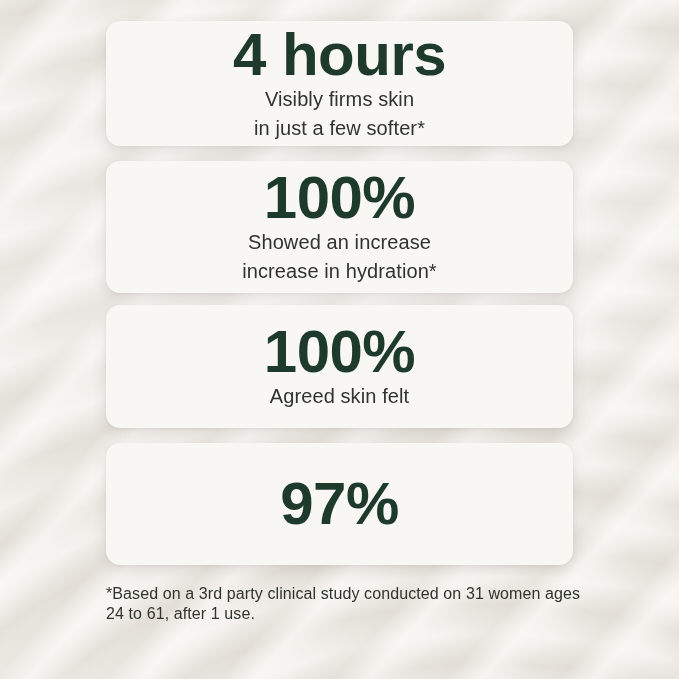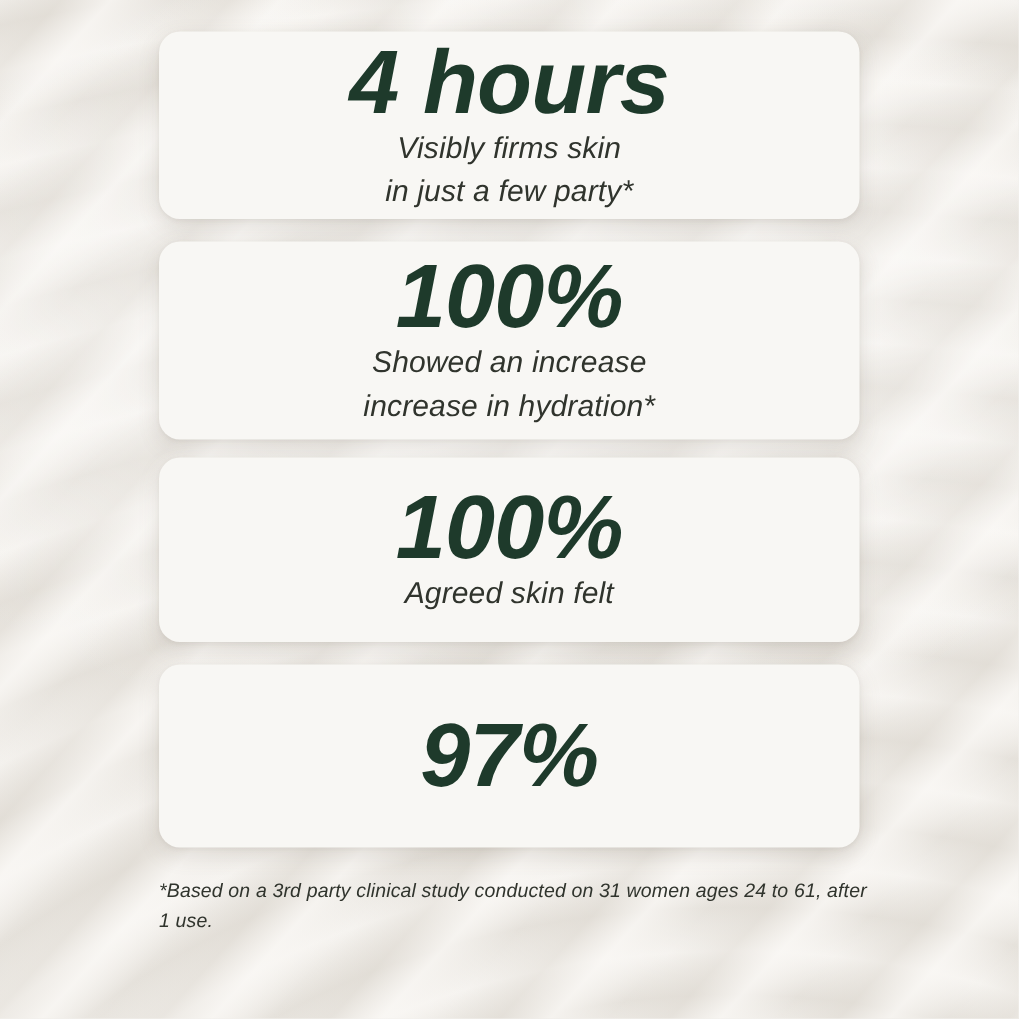--- a/index.html
+++ b/index.html
@@ -1,21 +1,21 @@
 <!DOCTYPE html>
 <html style="--page-bg: #ebe8e3; --card-bg: #f8f7f4; --green: #1e3a2b; --ink: #30342d;"><head>
 <meta charset="utf-8">
 <style>
   :root {
     --page-bg: #ebe8e3;
     --card-bg: #f8f7f4;
     --green: #1e3a2b;
     --ink: #30342d;
   }
-  * { margin: 0; padding: 0; box-sizing: border-box; font-style: italic; }
+  * { margin: 0; padding: 0; box-sizing: border-box; }
   html, body { width: 679px; height: 679px; }
   body { font-family: "Liberation Sans", sans-serif; }
 
   .stage {
     position: relative;
     width: 679px;
     height: 679px;
     overflow: hidden;
     background:
       radial-gradient(115% 65% at 50% 34%, rgba(255,255,255,0.50) 0%, rgba(255,255,255,0) 62%),
@@ -62,36 +62,36 @@
     font-weight: 400;
     color: var(--ink);
     letter-spacing: 0.1px;
   }
 
   .footnotes {
     position: absolute;
     left: 106px;
     top: 584px;
     width: 480px;
-    font-size: 13px;
+    font-size: 16px;
     line-height: 19.5px;
     font-weight: 500;
     color: var(--ink);
     letter-spacing: 0.1px;
   }
 </style>
 </head>
 <body>
 
 <div class="stage">
 
   <div class="card card-1">
     <div class="stat">4 hours</div>
     <div class="desc">Visibly firms skin</div>
-    <div class="desc">in just a few party*</div>
+    <div class="desc">in just a few softer*</div>
   </div>
 
   <div class="card card-2">
     <div class="stat">100%</div>
     <div class="desc">Showed an increase</div>
     <div class="desc">increase in hydration*</div>
   </div>
 
   <div class="card card-3">
     <div class="stat">100%</div>

